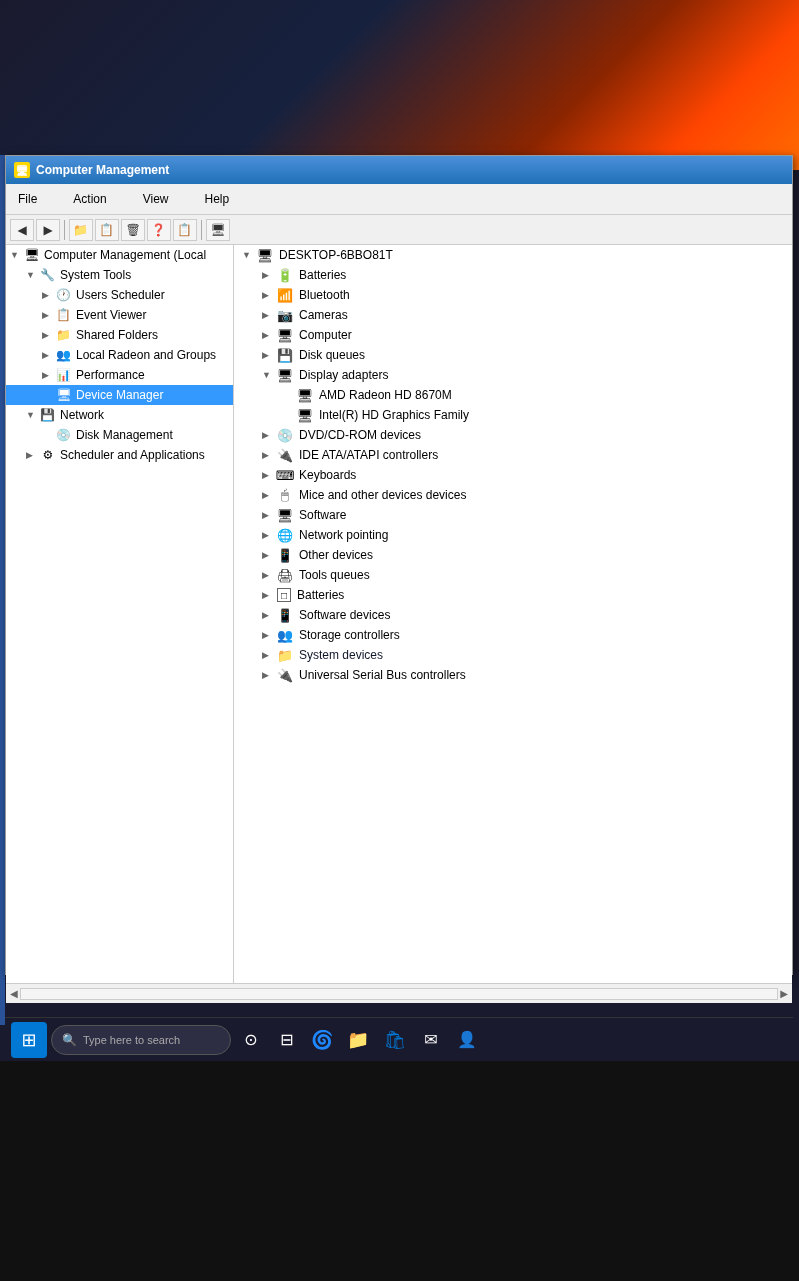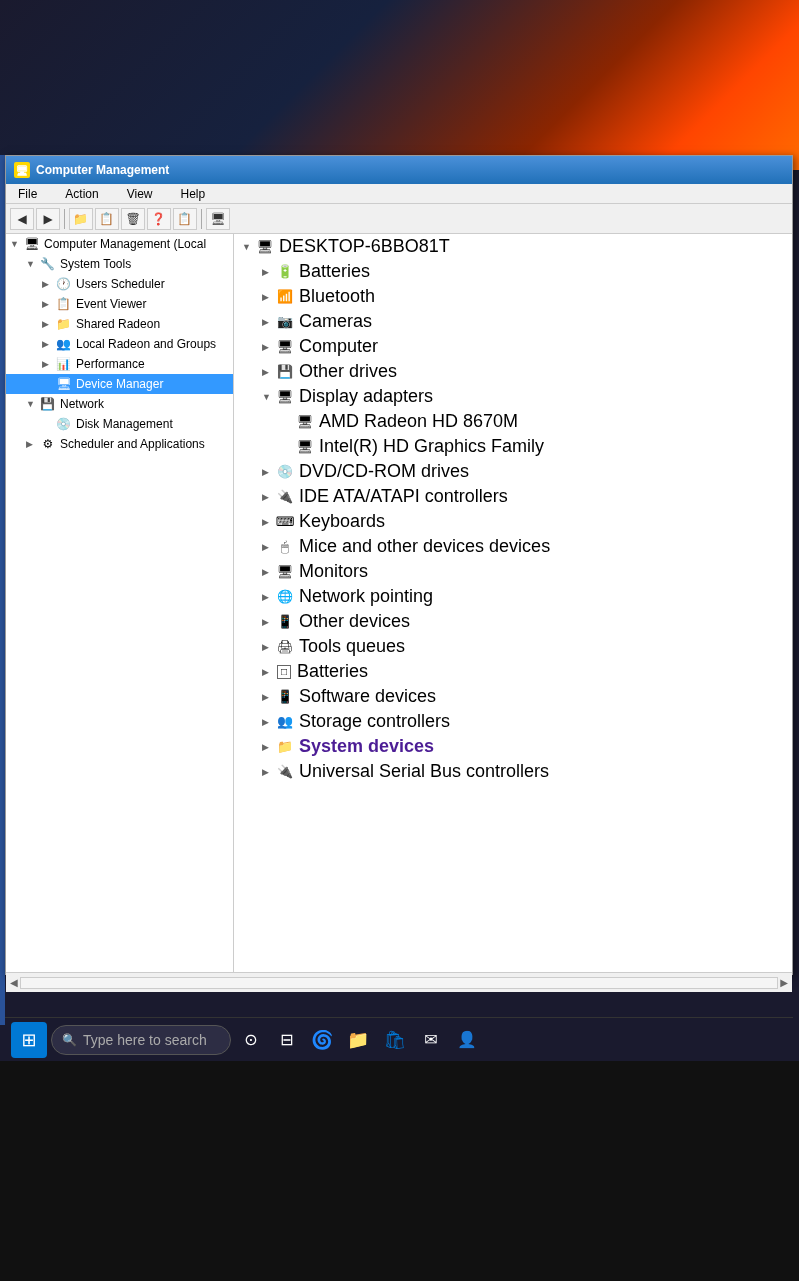--- a/index.html
+++ b/index.html
@@ -54,22 +54,22 @@
       align-items: center;
       justify-content: center;
       font-size: 10px;
     }
 
     .menu-bar {
       background: #f0f0f0;
       border-bottom: 1px solid #ccc;
       padding: 2px 4px;
       display: flex;
-      gap: 12px;
-      height: 20px;
+      gap: 20px;
+      height: 31px;
       align-items: center;
     }
 
     .menu-item {
       padding: 1px 8px;
       cursor: pointer;
       font-size: 12px;
       color: #000;
     }
 
@@ -189,25 +189,25 @@
       height: 16px;
       margin-right: 6px;
       display: inline-flex;
       align-items: center;
       justify-content: center;
       font-size: 13px;
       flex-shrink: 0;
     }
 
     .device-label {
-      font-size: 18px;
+      font-size: 12px;
       color: #000;
     }
 
-    .device-label.highlighted { color: #4c1d95; font-weight: bold; }
+    .device-label.highlighted { color: #0f172a; }
 
     
     .scroll-area {
       height: 20px;
       background: #f0f0f0;
       border-top: 1px solid #ccc;
       display: flex;
       align-items: center;
     }
 
@@ -246,21 +246,21 @@
       border: 1px solid #555;
       border-radius: 15px;
       display: flex;
       align-items: center;
       padding: 0 10px;
       gap: 6px;
       cursor: text;
     }
 
     .search-bar-text {
-      font-size: 14px;
+      font-size: 11px;
       color: #aaa;
     }
 
     .taskbar-icon {
       width: 32px;
       height: 32px;
       display: flex;
       align-items: center;
       justify-content: center;
       cursor: pointer;
@@ -355,21 +355,21 @@
 
       <div class="tree-item tree-indent-2">
         <span class="tree-arrow">▶</span>
         <span class="tree-icon">📋</span>
         <span class="tree-label">Event Viewer</span>
       </div>
 
       <div class="tree-item tree-indent-2">
         <span class="tree-arrow">▶</span>
         <span class="tree-icon">📁</span>
-        <span class="tree-label">Shared Radeon</span>
+        <span class="tree-label">Shared Folders</span>
       </div>
 
       <div class="tree-item tree-indent-2">
         <span class="tree-arrow">▶</span>
         <span class="tree-icon">👥</span>
         <span class="tree-label">Local Radeon and Groups</span>
       </div>
 
       <div class="tree-item tree-indent-2">
         <span class="tree-arrow">▶</span>
@@ -431,21 +431,21 @@
 
       <div class="device-item device-indent-1">
         <span class="device-arrow">▶</span>
         <span class="device-icon">🖥</span>
         <span class="device-label">Computer</span>
       </div>
 
       <div class="device-item device-indent-1">
         <span class="device-arrow">▶</span>
         <span class="device-icon">💾</span>
-        <span class="device-label">Other drives</span>
+        <span class="device-label">Disk queues</span>
       </div>
 
       <div class="device-item device-indent-1">
         <span class="device-arrow">▼</span>
         <span class="device-icon">🖥</span>
         <span class="device-label">Display adapters</span>
       </div>
 
       <div class="device-item device-indent-2">
         <span class="device-arrow"></span>
@@ -455,21 +455,21 @@
 
       <div class="device-item device-indent-2">
         <span class="device-arrow"></span>
         <span class="device-icon">🖥</span>
         <span class="device-label">Intel(R) HD Graphics Family</span>
       </div>
 
       <div class="device-item device-indent-1">
         <span class="device-arrow">▶</span>
         <span class="device-icon">💿</span>
-        <span class="device-label">DVD/CD-ROM drives</span>
+        <span class="device-label">DVD/CD-ROM devices</span>
       </div>
 
       <div class="device-item device-indent-1">
         <span class="device-arrow">▶</span>
         <span class="device-icon">🔌</span>
         <span class="device-label">IDE ATA/ATAPI controllers</span>
       </div>
 
       <div class="device-item device-indent-1">
         <span class="device-arrow">▶</span>
@@ -479,21 +479,21 @@
 
       <div class="device-item device-indent-1">
         <span class="device-arrow">▶</span>
         <span class="device-icon">🖱</span>
         <span class="device-label">Mice and other devices devices</span>
       </div>
 
       <div class="device-item device-indent-1">
         <span class="device-arrow">▶</span>
         <span class="device-icon">🖥</span>
-        <span class="device-label">Monitors</span>
+        <span class="device-label">Software</span>
       </div>
 
       <div class="device-item device-indent-1">
         <span class="device-arrow">▶</span>
         <span class="device-icon">🌐</span>
         <span class="device-label">Network pointing</span>
       </div>
 
       <div class="device-item device-indent-1">
         <span class="device-arrow">▶</span>

